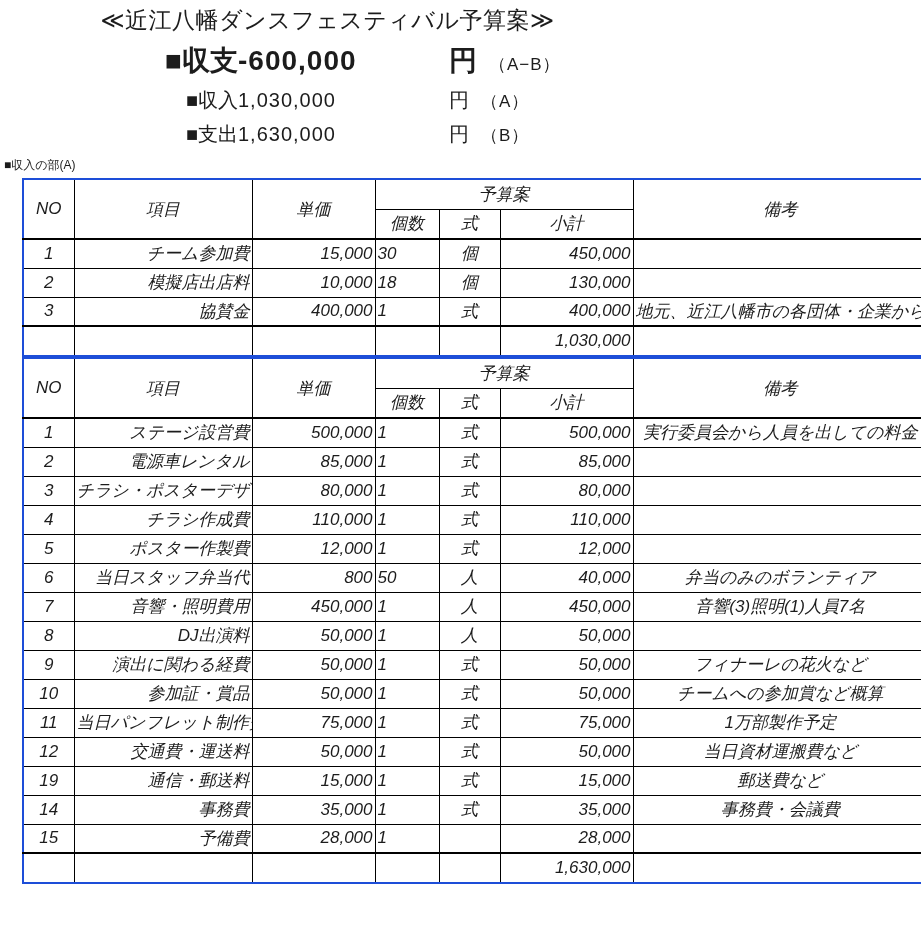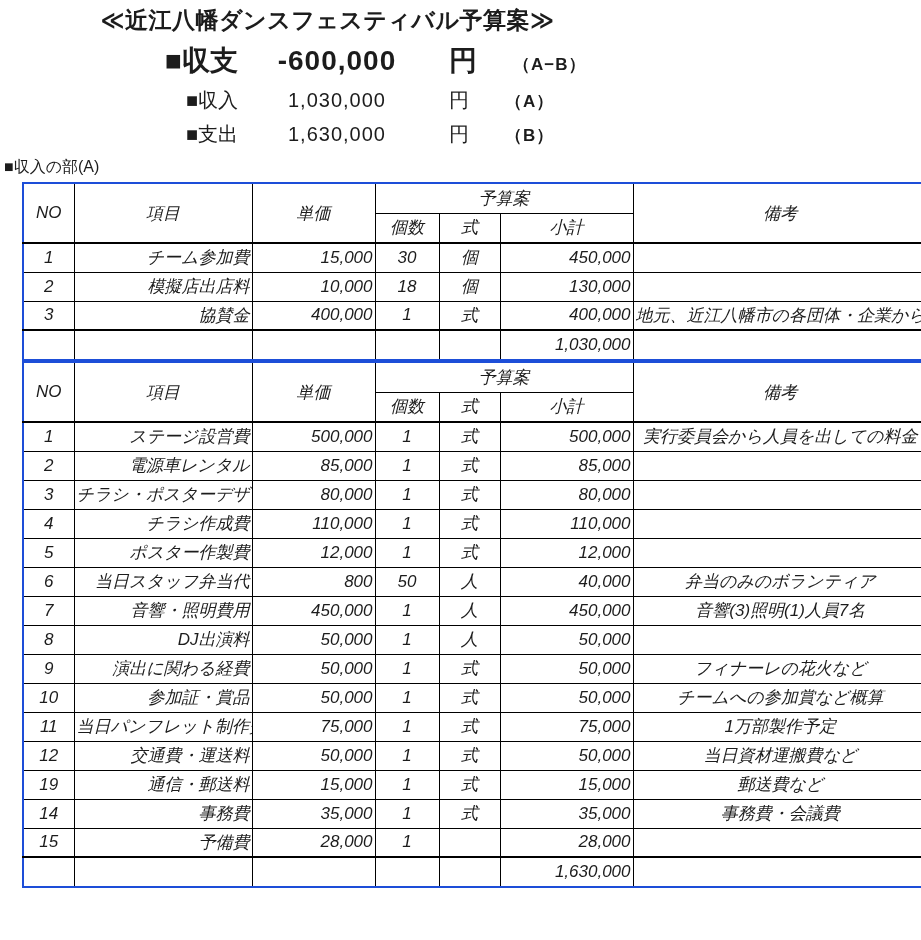--- a/index.html
+++ b/index.html
@@ -15,45 +15,45 @@
     height: 940px;
     overflow: hidden;
     padding-top: 5px;
   }
 
   
   .doc-header { width: 655px; }
   .title {
     text-align: center;
     font-size: 23px;
-    font-weight: bold;
+    font-weight: normal;
     letter-spacing: 0.5px;
     margin-bottom: 6px;
     white-space: nowrap;
   }
   .sum-row {
     display: flex;
     align-items: baseline;
     white-space: nowrap;
   }
   .sum-row.big  { font-size: 28px; font-weight: bold; margin: 2px 0 4px 0; }
   .sum-row.small { font-size: 20px; font-weight: normal; margin: 7px 0; }
   .sum-label  { width: 238px; text-align: right; padding-left: 23px; }
-  .sum-amount { width: 198px; text-align: center; letter-spacing: 1px; }
+  .sum-amount { width: 198px; text-align: left; letter-spacing: 1px; }
   .sum-unit   { margin-left: 13px; }
   .sum-note   {
-    margin-left: 36px;
-    font-weight: bold;
+    margin-left: 12px;
+    font-weight: normal;
     font-size: 17px;
     letter-spacing: 1px;
   }
 
   
   .section-label {
-    font-size: 16px;
+    font-size: 12px;
     margin: 11px 0 4px 4px;
     white-space: nowrap;
   }
   .section-label.first { margin-top: 9px; }
 
   
   table.budget-table {
     border-collapse: collapse;
     table-layout: fixed;
     width: 905px;
@@ -72,21 +72,21 @@
     vertical-align: middle;
   }
   .budget-table thead th { height: 30px; text-align: center; }
   
   .budget-table tbody tr:first-child td { border-top: 2px solid #000; }
   .budget-table tr.total-row td { border-top: 2px solid #000; height: 30px; }
 
   .c-no     { text-align: center; }
   .c-item   { text-align: right; }
   .c-price  { text-align: right; padding-right: 6px; }
-  .c-qty    { text-align: center; }
+  .c-qty    { }
   .c-unit   { text-align: center; }
   .c-sub    { text-align: right; padding-right: 9px; }
   .c-remark { text-align: center; font-size: 15px; }
 
   .fs-s  { font-size: 13px; }   
   .fs-xs { font-size: 12px; }   
 </style>
 </head>
 <body>
 

